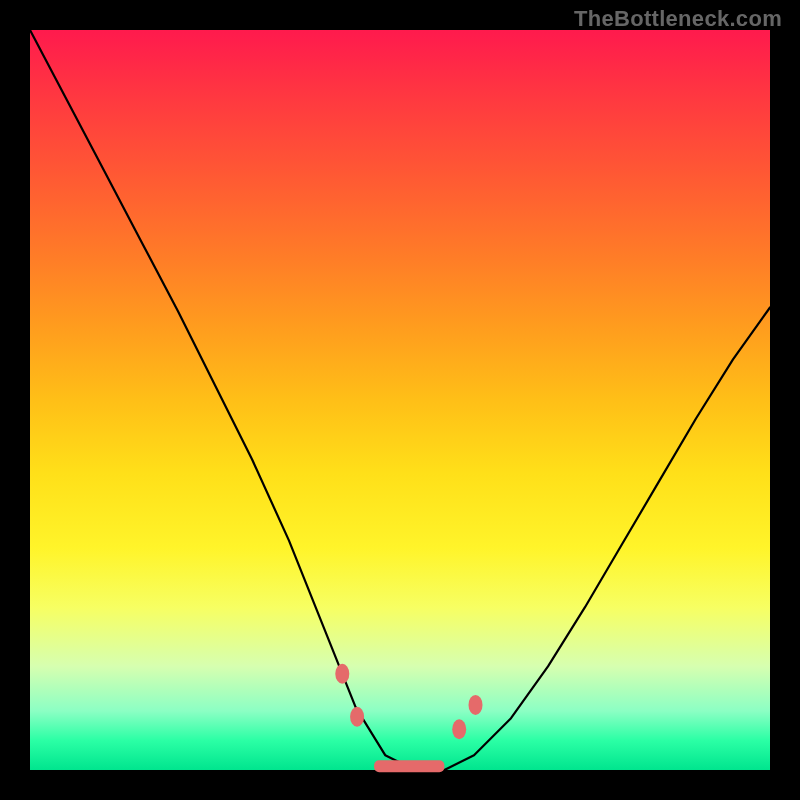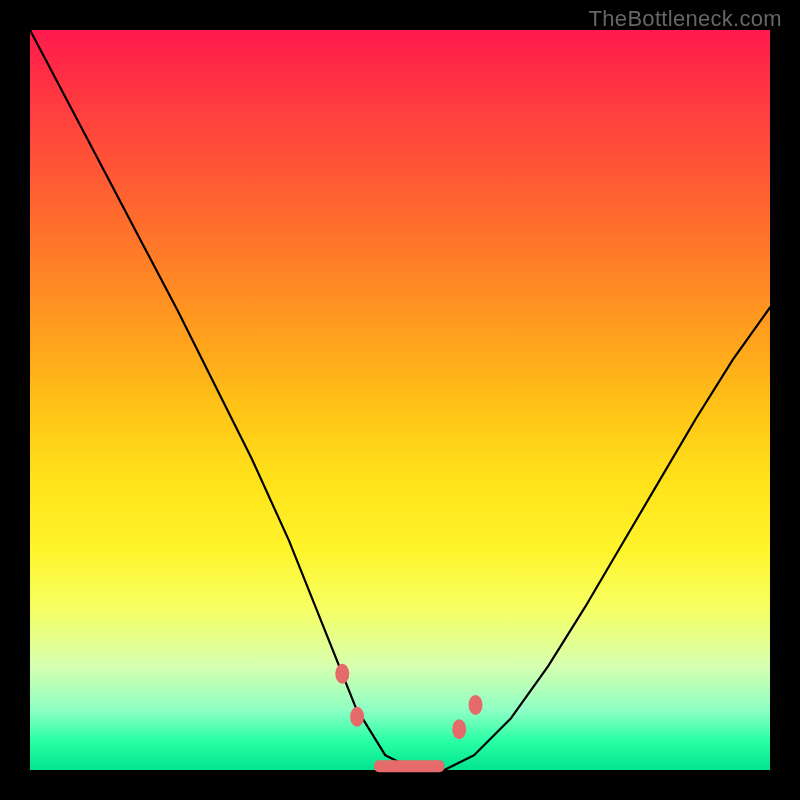--- a/index.html
+++ b/index.html
@@ -10,21 +10,21 @@
     position: relative;
     overflow: hidden;
     font-family: Arial, Helvetica, sans-serif;
   }
   .watermark {
     position: absolute;
     top: 6px;
     right: 18px;
     color: #666;
     font-size: 22px;
-    font-weight: 400;
+    font-weight: 700;
     z-index: 3;
     letter-spacing: 0.3px;
   }
   .plot {
     position: absolute;
     top: 30px;
     left: 30px;
     width: 740px;
     height: 740px;
     background: linear-gradient(to bottom,

